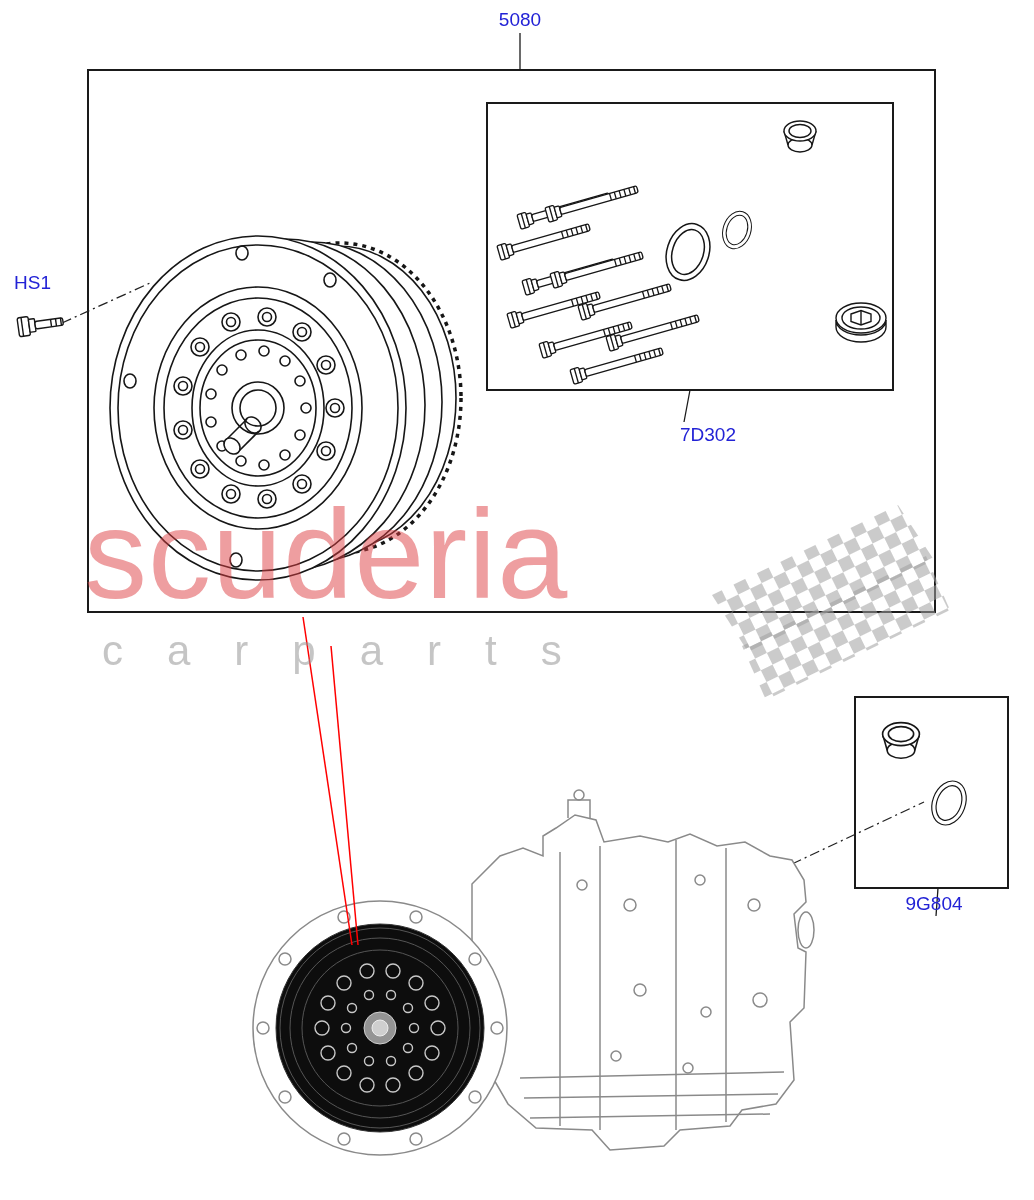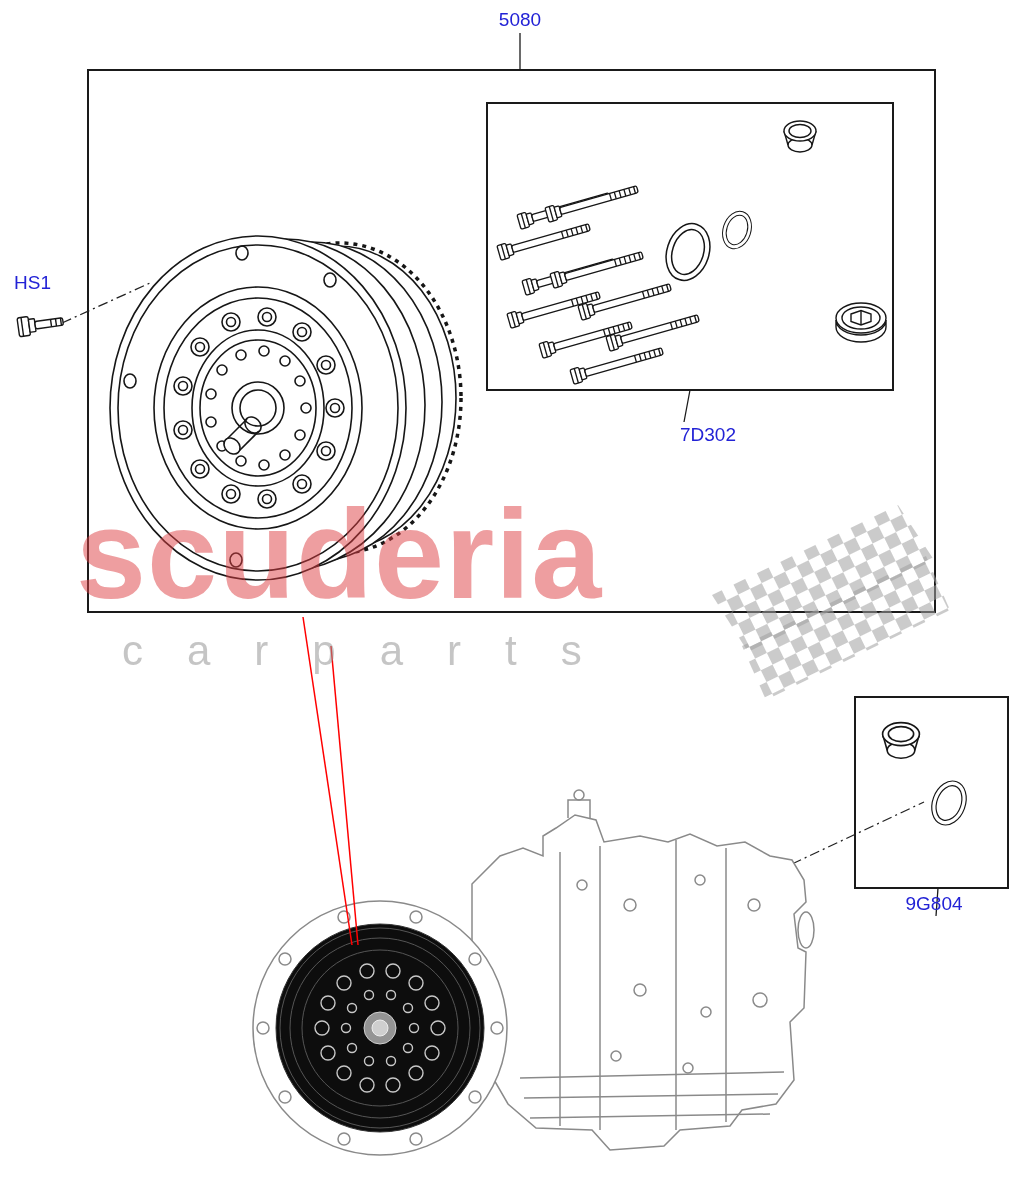--- a/index.html
+++ b/index.html
@@ -4,24 +4,24 @@
 <style>
   html,body{margin:0;padding:0;background:#ffffff;}
   .stage{position:relative;width:1034px;height:1200px;background:#ffffff;overflow:hidden;
          font-family:"Liberation Sans",sans-serif;}
   .art{position:absolute;left:0;top:0;}
   .part-label{position:absolute;color:#2222d6;font-size:19px;line-height:1.1;
               text-decoration:none;cursor:pointer;white-space:nowrap;}
   .centered{transform:translateX(-50%);}
   
   .wm{position:absolute;left:0;top:0;width:1034px;height:1200px;pointer-events:none;}
-  .wm-brand{position:absolute;left:76px;top:492px;font-size:126px;font-weight:700;
+  .wm-brand{position:absolute;left:84px;top:492px;font-size:126px;font-weight:400;
             letter-spacing:1px;line-height:1;color:rgba(222,62,66,0.5);}
   .wm-sub{position:absolute;left:102px;top:630px;font-size:42px;font-weight:400;
-          letter-spacing:44px;line-height:1;color:rgba(150,150,150,0.55);margin-left:20px;}
+          letter-spacing:44px;line-height:1;color:rgba(150,150,150,0.55);}
 </style>
 </head>
 <body>
 
 <div class="stage">
 
   <svg class="art" width="1034" height="1200" viewBox="0 0 1034 1200">
     <defs>
       <g id="bolt" fill="#ffffff" stroke="#161616" stroke-width="1.3">
         <rect x="0" y="-7.5" width="9" height="15" rx="1.5"></rect>

